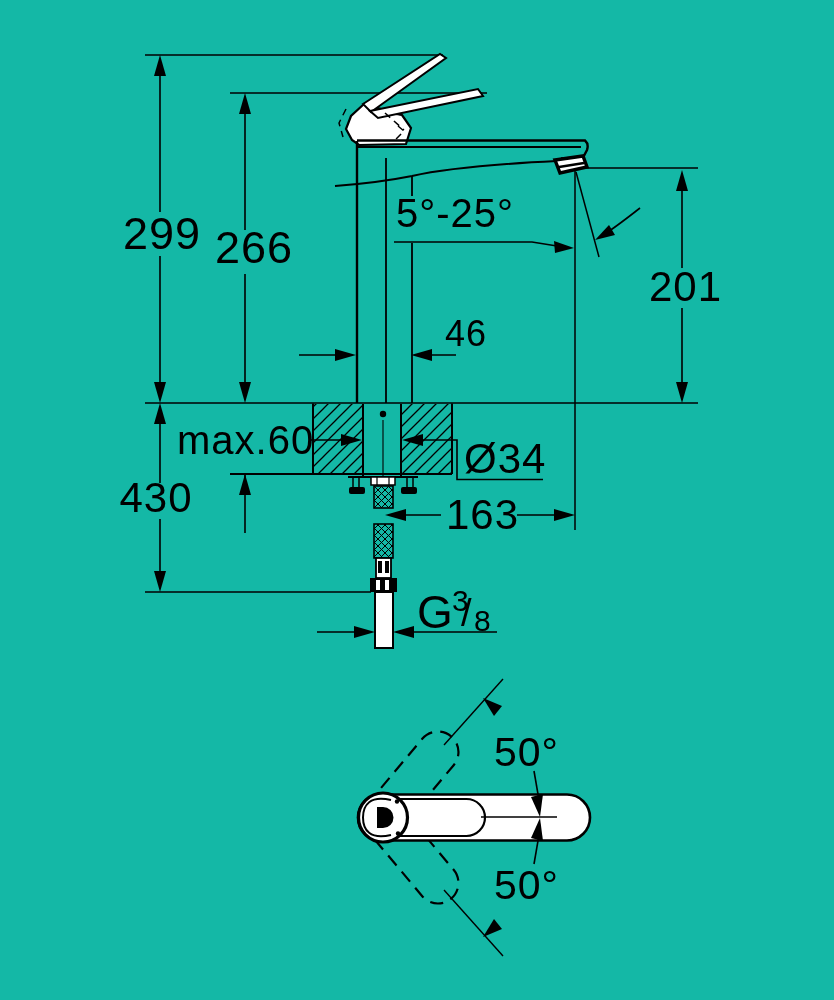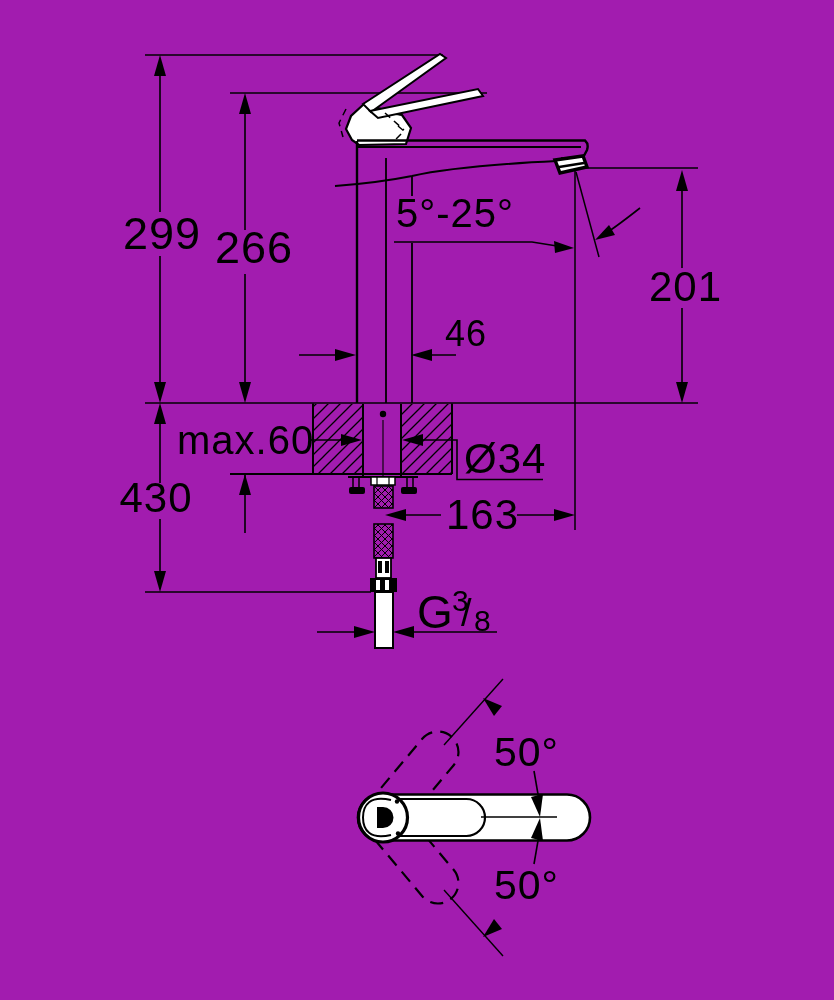--- a/index.html
+++ b/index.html
@@ -1,16 +1,16 @@
 <!DOCTYPE html>
 <html><head>
 <meta charset="utf-8">
 <style>
   html,body{margin:0;padding:0;background:#ffffff;}
-  #canvas{position:relative;width:834px;height:1000px;background:#a21caf;overflow:hidden;}
+  #canvas{position:relative;width:834px;height:1000px;background:#14b8a6;overflow:hidden;}
   svg{display:block;}
   text{font-family:"Liberation Sans","DejaVu Sans",sans-serif;fill:#000;}
   .dim-label{letter-spacing:1px;}
   .ln{stroke:#000;fill:none;}
   .arrow{fill:#000;stroke:none;}
 </style>
 </head>
 <body>
 
 <div id="canvas">

